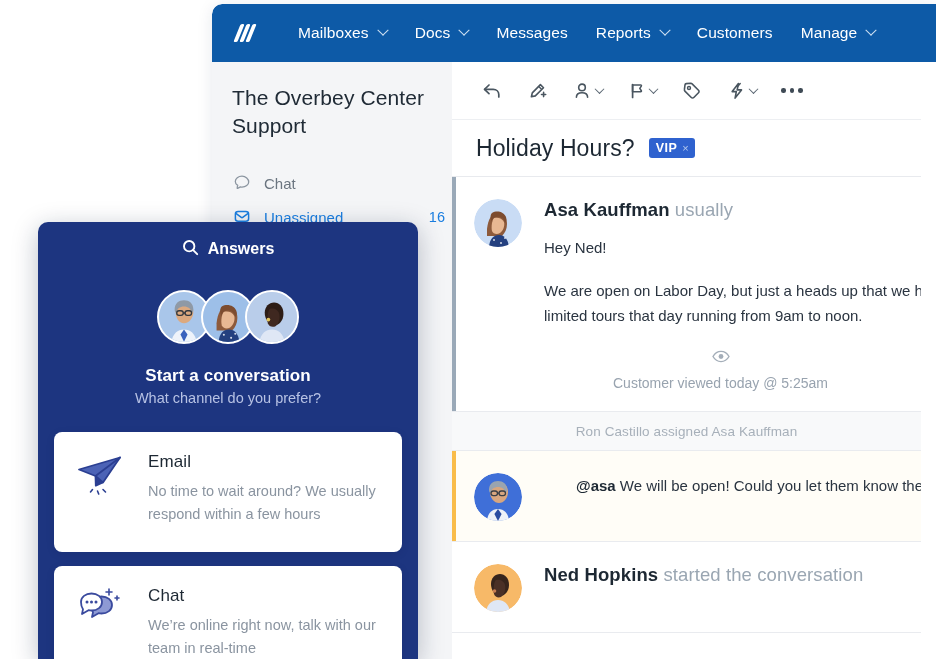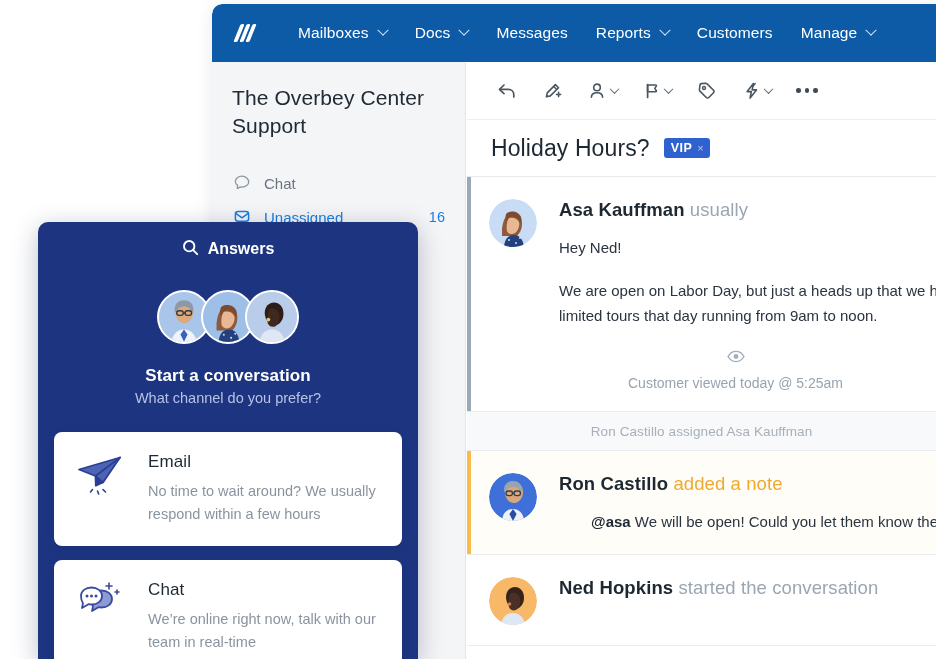--- a/index.html
+++ b/index.html
@@ -112,21 +112,21 @@
   .folder-row .ficon { width: 20px; height: 20px; flex: 0 0 auto; }
   .folder-row .flabel { flex: 1 1 auto; }
   .folder-row .fcount { font-size: 14.5px; }
   .folder-row.muted .flabel { color: #6b7580; }
   .folder-row.active .flabel { color: #1b7ee0; }
   .folder-row.active .fcount { color: #1b7ee0; }
 
   
   #convo {
     position: absolute;
-    left: 255px; top: 58px;
+    left: 240px; top: 58px;
     width: 469px;
     height: 597px;
     background: #ffffff;
     overflow: hidden;
   }
 
   #toolbar {
     height: 58px;
     display: flex;
     align-items: center;
@@ -317,21 +317,21 @@
     text-align: center;
     color: #b7c2e4;
     font-size: 14.5px;
     margin-top: 4px;
   }
 
   .channel-card {
     background: #ffffff;
     margin: 0 16px;
     border-radius: 8px;
-    padding: 20px 20px 20px 18px;
+    padding: 20px 20px 26px 18px;
     display: flex;
     align-items: flex-start;
     gap: 18px;
     cursor: pointer;
     box-shadow: 0 2px 8px rgba(10,20,50,0.10);
   }
   #card-email { margin-top: 26px; }
   #card-chat  { margin-top: 14px; }
   .cc-icon { width: 58px; flex: 0 0 auto; display: flex; align-items: center; justify-content: center; }
   .cc-body { flex: 1 1 auto; min-width: 0; }
@@ -526,24 +526,20 @@
               <path d="M13 48c.6-8 5-12 11-12s10.4 4 11 12H13z" fill="#eef2f8"></path>
               <path d="M24 36l3.6 5-3.6 7-3.6-7 3.6-5z" fill="#2b4da0"></path>
               <path d="M16 19c0-6 4-10 9-10s9 4 9 10-4 11-9 11-9-5-9-11z" fill="#d8a67f"></path>
               <path d="M15 17c0-6 4-9 9-9s9 3 9 9c0 2-1 3-2 3 0-4-3-6-7-6s-7 2-7 6c-1 0-2-1-2-3z" fill="#9aa4af"></path>
               <rect x="17" y="18" width="6.5" height="4.6" rx="2.3" fill="none" stroke="#3a3f46" stroke-width="1.3"></rect>
               <rect x="25" y="18" width="6.5" height="4.6" rx="2.3" fill="none" stroke="#3a3f46" stroke-width="1.3"></rect>
               <path d="M23.5 20.2h2" stroke="#3a3f46" stroke-width="1.3"></path>
             </svg>
           </div>
           <div class="mbody">
-            <div class="mhead">
-              <span class="who">Ron Castillo</span>
-              <span class="act amber">added a note</span>
-            </div>
             <div class="mtext">
               <span class="mention">@asa</span><span> We will be open! Could you let them know there’s a</span>
             </div>
           </div>
         </div>
 
         <div class="msg customer">
           <div class="avatar">
             <svg viewBox="0 0 48 48">
               <circle cx="24" cy="24" r="24" fill="#f7b968"></circle>

